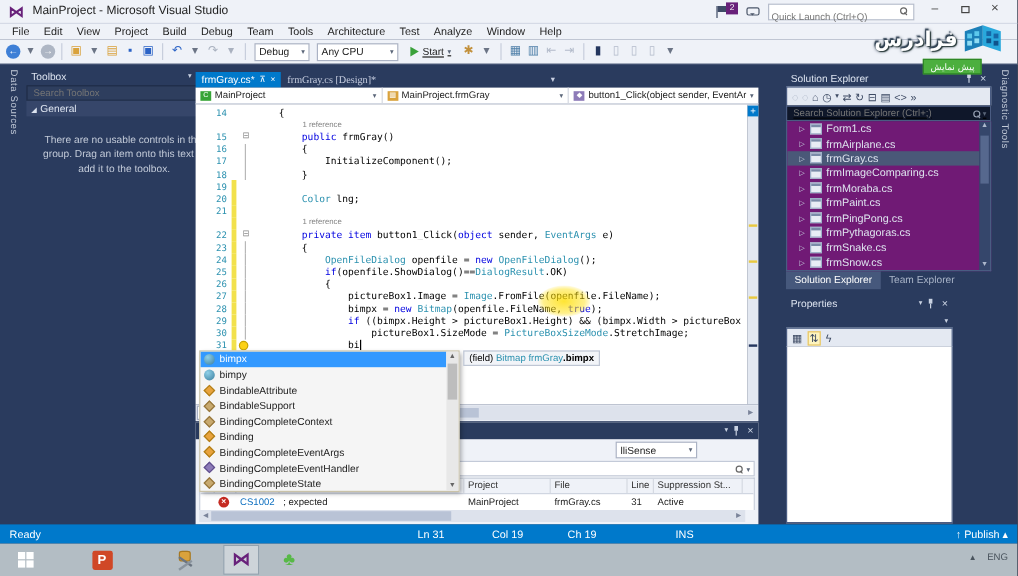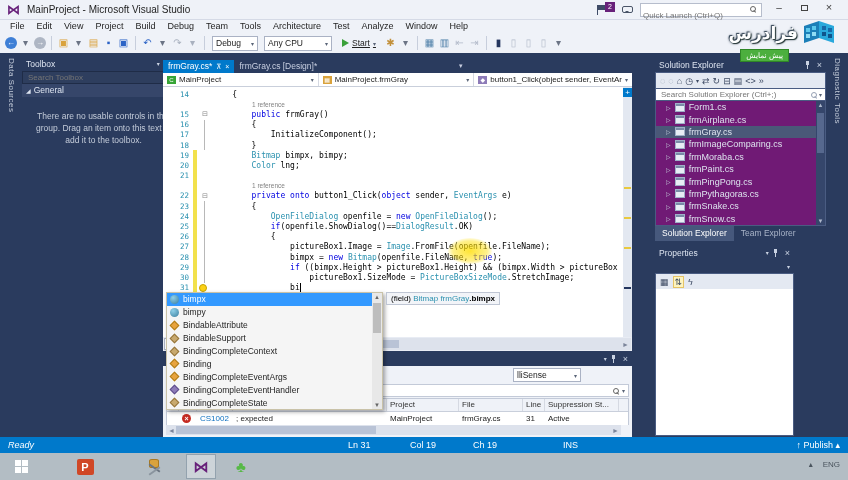--- a/index.html
+++ b/index.html
@@ -55,21 +55,21 @@
   .searchbox{display:flex;align-items:center;height:13px;border:1px solid #1F2C47;background:#2E3E5E;padding:0 3px;}
   .searchbox input{flex:1;border:0;outline:0;background:transparent;font-size:8px;color:#97A1B4;font-family:"Liberation Sans",sans-serif;}
   .searchbox .mag:before{border-color:#97A1B4;}.searchbox .mag:after{background:#97A1B4;}
   #tb-general{height:13px;background:#36466A;color:#DDE4F0;font-size:8.5px;line-height:13px;padding-left:4px;}
   #tb-general span{font-size:6px;margin-right:3px;}
   #tb-empty{padding:14px 8px;font-size:8.5px;color:#C3CBD9;text-align:center;line-height:1.4;}
   
   #tabs{left:185px;top:60px;width:469px;height:13px;display:flex;}
   .tab{font-size:8.5px;padding:0 5px;line-height:13px;display:flex;gap:4px;align-items:center;}
   .tab.active{background:#0079CB;color:#fff;}
-  .tab.inactive{color:#C7CEE0;}
+  .tab.inactive{color:#C7CEE0;font-family:Liberation Serif, serif;}
   .tab .ti{font-size:7px;}
   #tabchev{left:644px;top:62px;color:#C7CEE0;font-size:7px;}
   #breadcrumb{left:185px;top:73px;width:469px;height:14px;background:#fff;display:flex;border-bottom:1px solid #C9CFDB;}
   .bc{flex:1;display:flex;align-items:center;gap:3px;font-size:8px;color:#222;padding:0 4px;border-right:1px solid #D5D9E2;}
   .bc .chev{margin-left:auto;}
   .bcicon{width:9px;height:8px;font-size:6px;line-height:8px;text-align:center;color:#fff;}
   #code{left:185px;top:87px;width:460px;height:250px;background:#fff;overflow:hidden;padding-top:2px;}
   .crow{height:10.2px;display:flex;align-items:center;}
   .cnum{width:30px;text-align:right;padding-right:4px;font-family:"DejaVu Sans Mono",monospace;font-size:7.5px;color:#2B91AF;}
   .cbar{width:4px;height:100%;}
@@ -161,21 +161,21 @@
   .utilicon{position:relative;width:16px;height:16px;}
   .utilicon .cyl{position:absolute;left:2px;top:0;width:10px;height:9px;background:#D9A23C;border-radius:3px/2px;border:1px solid #A8781F;}
   .utilicon .tool{position:absolute;left:1px;top:8px;width:13px;height:2px;background:#6A7480;transform:rotate(35deg);}
   .utilicon .tool2{position:absolute;left:1px;top:11px;width:13px;height:2px;background:#8A949E;transform:rotate(-35deg);}
   .vsicon{font-size:15px;font-weight:bold;color:#68217A;line-height:20px;}
   .greenicon{font-size:15px;color:#57B947;line-height:20px;}
   #tray{position:absolute;right:8px;top:7px;font-size:8px;color:#4A545E;display:flex;gap:10px;}
   
   #watermark{left:690px;top:17px;width:150px;height:48px;z-index:60;pointer-events:none;}
   #wm-text{position:absolute;right:42px;top:6px;font-family:"DejaVu Sans",sans-serif;font-size:17px;font-weight:bold;color:#fff;text-shadow:1px 1px 1px #233,0 0 3px #234,-1px -1px 1px #345;}
-  #wm-badge{position:absolute;right:51px;top:32px;background:#4CAF3E;border:1px solid #2F8726;color:#fff;font-family:"DejaVu Sans",sans-serif;font-size:7.5px;padding:1px 5px;}
+  #wm-badge{position:absolute;right:22px;top:32px;background:#4CAF3E;border:1px solid #2F8726;color:#fff;font-family:"DejaVu Sans",sans-serif;font-size:7.5px;padding:1px 5px;}
 </style>
 </head>
 <body>
 
 <div id="vs">
 
   <div class="abs" id="titlebar">
     <div class="abs" id="vs-logo">⋈</div>
     <div class="abs" id="app-title">MainProject - Microsoft Visual Studio</div>
     <div class="abs flagicon"></div>
@@ -341,21 +341,20 @@
           <div class="cbar"></div>
           <div class="cout">
             <div class="vline"></div>
           </div>
           <div class="ctext"><span class="tok-p">        }</span></div>
         </div>
         <div class="crow">
           <div class="cnum">19</div>
           <div class="cbar mod"></div>
           <div class="cout"></div>
-          <div class="ctext"><span class="tok-p">        </span><span class="tok-ty">Bitmap</span><span class="tok-p"> bimpx, bimpy;</span></div>
         </div>
         <div class="crow">
           <div class="cnum">20</div>
           <div class="cbar mod"></div>
           <div class="cout"></div>
           <div class="ctext"><span class="tok-p">        </span><span class="tok-ty">Color</span><span class="tok-p"> lng;</span></div>
         </div>
         <div class="crow">
           <div class="cnum">21</div>
           <div class="cbar mod"></div>
@@ -365,21 +364,21 @@
         <div class="crow">
           <div class="cnum"></div>
           <div class="cbar mod"></div>
           <div class="cout"></div>
           <div class="ctext lens">1 reference</div>
         </div>
         <div class="crow">
           <div class="cnum">22</div>
           <div class="cbar mod"></div>
           <div class="cout">⊟</div>
-          <div class="ctext"><span class="tok-p">        </span><span class="tok-kw">private</span><span class="tok-p"> </span><span class="tok-kw">onto</span><span class="tok-p"> button1_Click(</span><span class="tok-kw">object</span><span class="tok-p"> sender, </span><span class="tok-ty">EventArgs</span><span class="tok-p"> e)</span></div>
+          <div class="ctext"><span class="tok-p">        </span><span class="tok-kw">private</span><span class="tok-p"> </span><span class="tok-kw">item</span><span class="tok-p"> button1_Click(</span><span class="tok-kw">object</span><span class="tok-p"> sender, </span><span class="tok-ty">EventArgs</span><span class="tok-p"> e)</span></div>
         </div>
         <div class="crow">
           <div class="cnum">23</div>
           <div class="cbar mod"></div>
           <div class="cout">
             <div class="vline"></div>
           </div>
           <div class="ctext"><span class="tok-p">        {</span></div>
         </div>
         <div class="crow">
@@ -567,21 +566,21 @@
           <span class="sei">⌂</span>
           <span class="sei">◷</span>
           <span class="sei" style="font-size: 6px;">▾</span>
           <span class="sei">⇄</span>
           <span class="sei">↻</span>
           <span class="sei">⊟</span>
           <span class="sei">▤</span>
           <span class="sei">&lt;&gt;</span>
           <span class="sei">»</span>
         </div>
-      <div class="searchbox" id="se-search" style="background:#ffffff;border-color:#4A5C82;">
+      <div class="searchbox" id="se-search" style="background:#0f172a;border-color:#4A5C82;text-decoration:underline;">
         <input style="color: rgb(138, 147, 165);" placeholder="Search Solution Explorer (Ctrl+;)">
         <span class="mag"></span>
           <span class="chev" style="margin-left:2px;">▾</span>
       </div>
       <div id="setree">
           <div class="trow">
             <span class="texp">▷</span>
             <span class="formicon"></span>
             <span>Form1.cs</span>
           </div>
@@ -703,21 +702,21 @@
       <div id="ilscroll">
         <span class="ilarr" style="top:1px;">▲</span>
           <div id="ilthumb"></div>
           <span class="ilarr" style="bottom:1px;">▼</span>
       </div>
     </div>
     <div class="abs" id="iltip" style="left:386px;top:238px;"><span class="tok-p">(field) </span><span class="tok-ty">Bitmap</span><span class="tok-p"> </span><span class="tok-ty">frmGray</span><span class="tok-pb">.bimpx</span></div>
   </div>
 
   <div class="abs" id="statusbar">
-    <span class="sitem" style="left:8px;font-style:italic;">Ready</span>
+    <span class="sitem" style="left:8px;">Ready</span>
     <span class="sitem" style="left:348px;">Ln 31</span>
     <span class="sitem" style="left:410px;">Col 19</span>
     <span class="sitem" style="left:473px;">Ch 19</span>
     <span class="sitem" style="left:563px;">INS</span>
     <span class="sitem" style="right:8px;">↑ Publish ▴</span>
   </div>
 
   <div class="abs" id="taskbar">
     <div id="tray">
       <span>▴</span>

